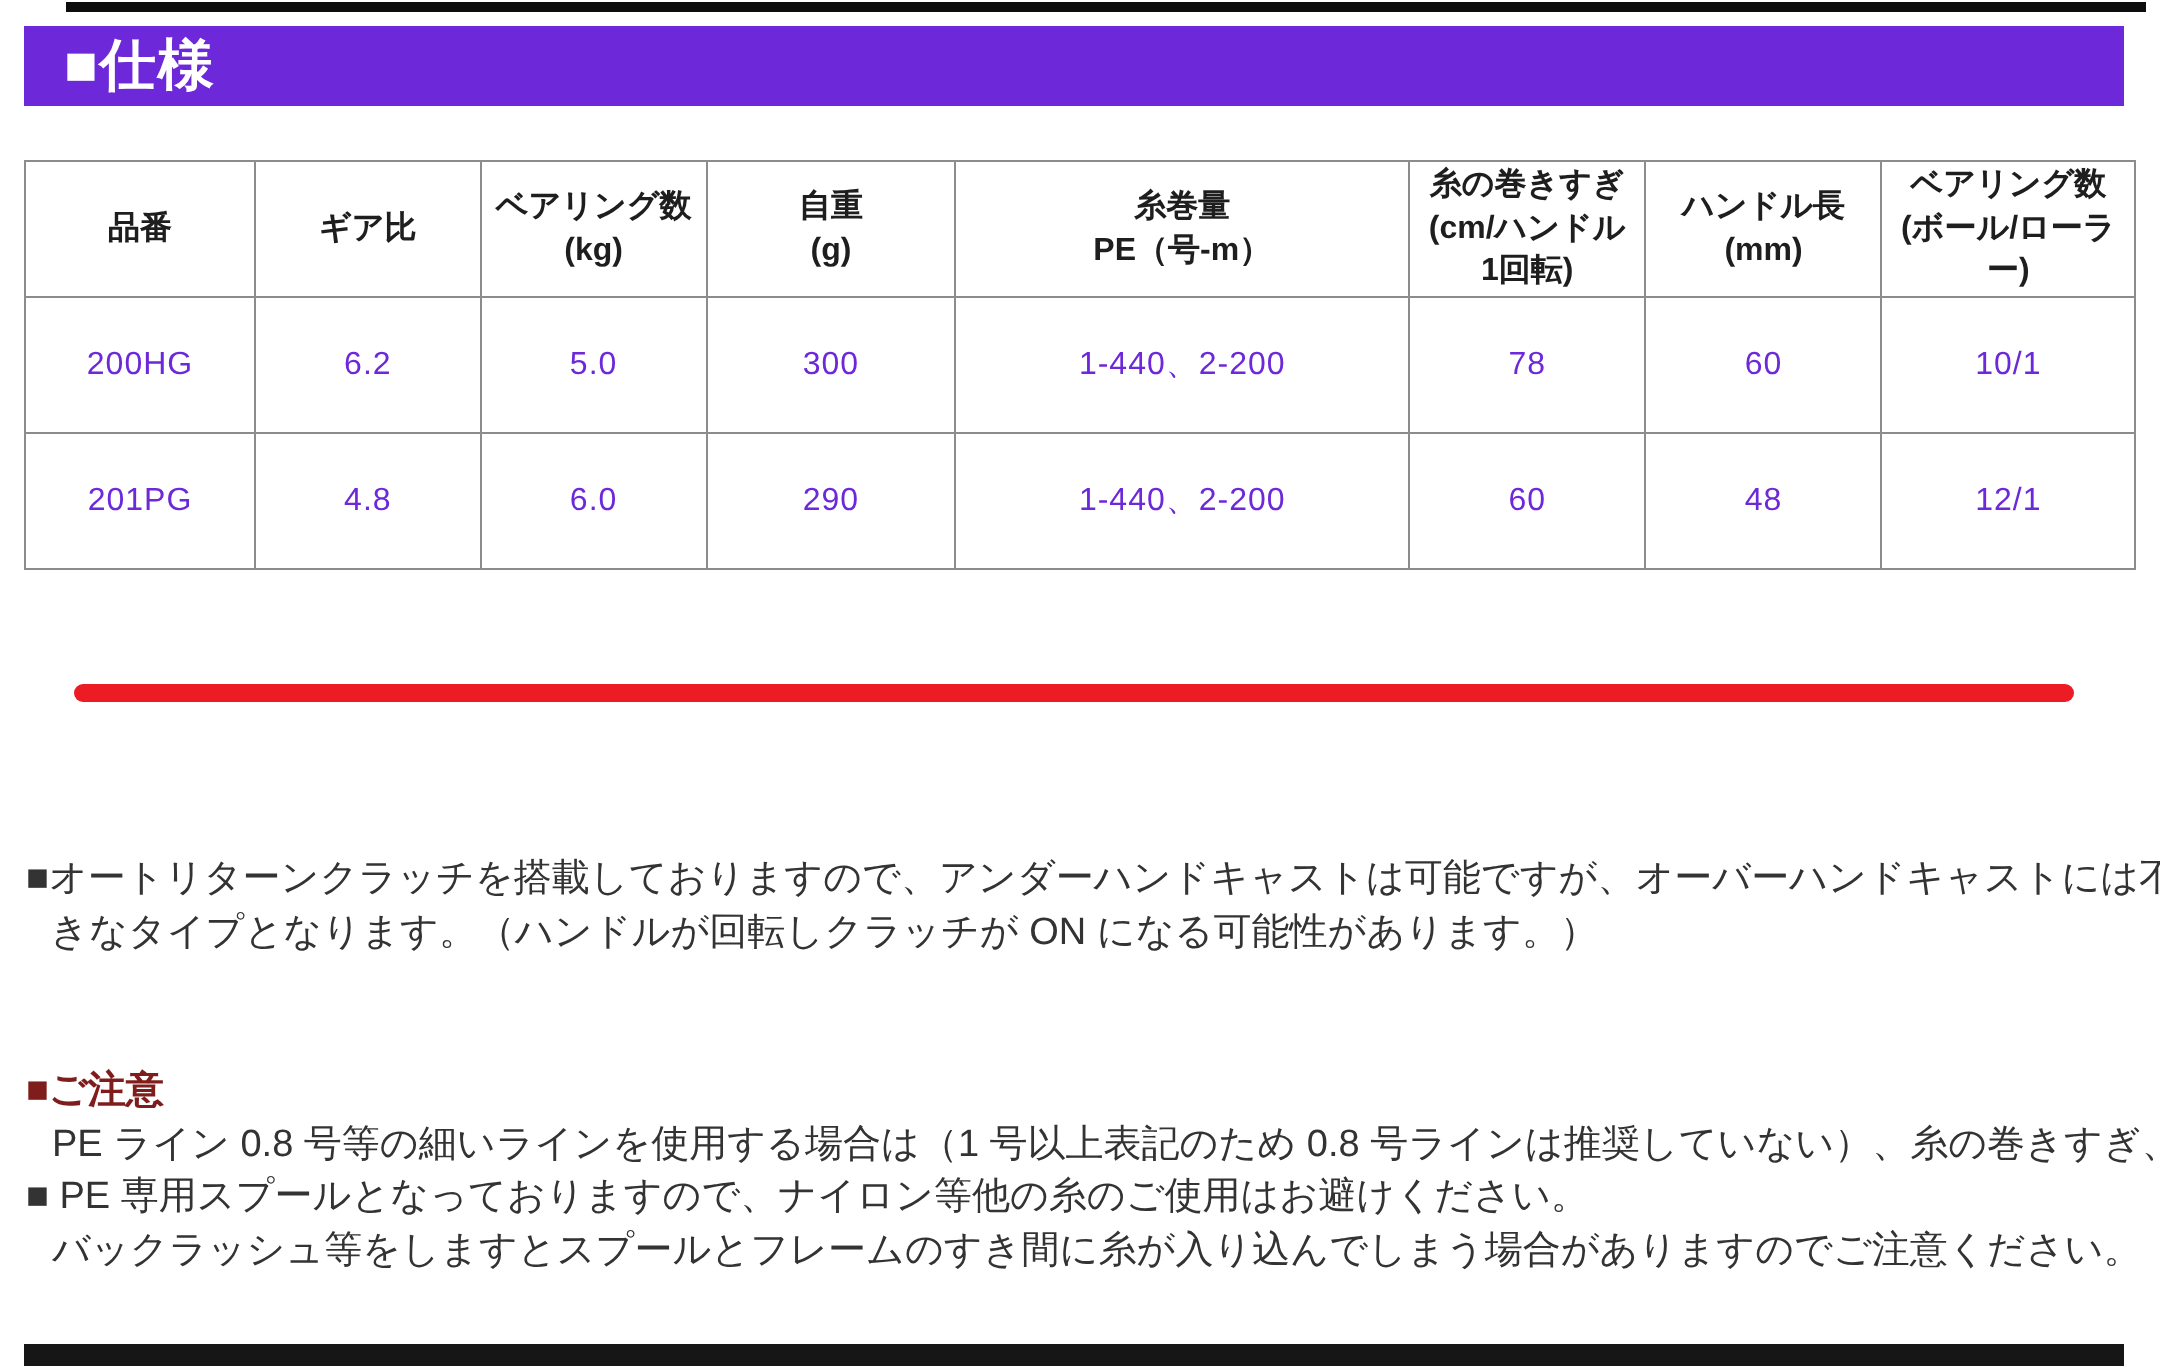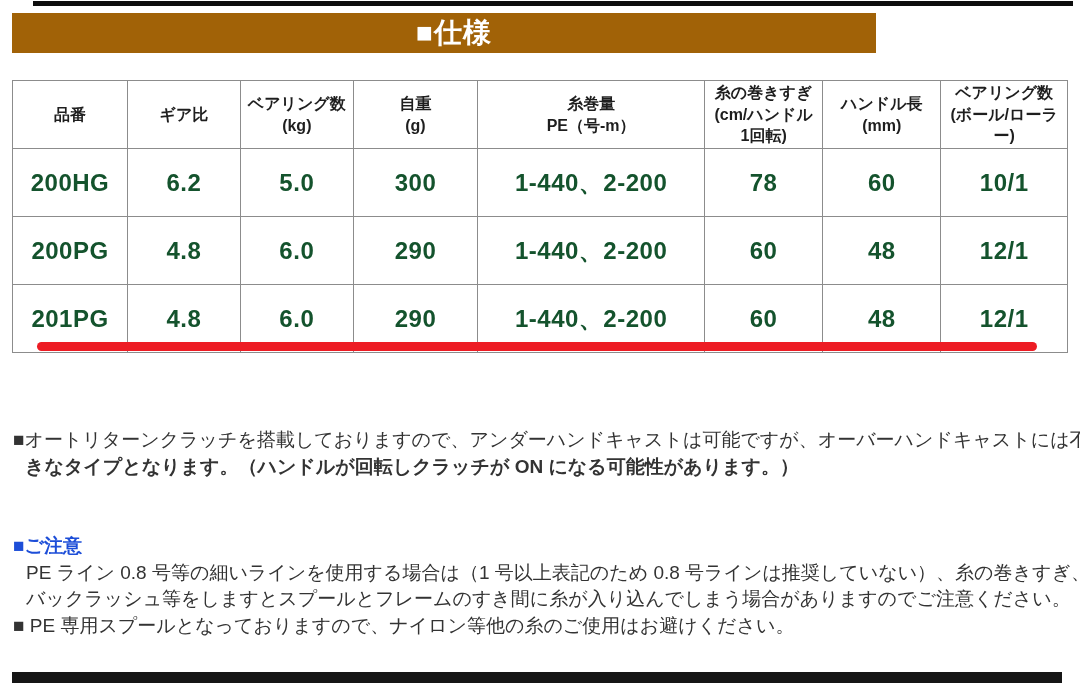--- a/index.html
+++ b/index.html
@@ -4,50 +4,50 @@
 <style>
   html,body{margin:0;padding:0;background:#fff;}
   .page{
     position:relative;width:1080px;height:683px;background:#ffffff;overflow:hidden;
     font-family:"Liberation Sans","DejaVu Sans",sans-serif;color:#222;
   }
   
   .top-rule{position:absolute;left:33px;top:1px;width:1040px;height:5px;background:#0d0d0d;}
   
   .section-bar{
-    position:absolute;left:12px;top:13px;width:864px;height:40px;background:#a16207;
-    display:flex;align-items:center;justify-content:center;
+    position:absolute;left:12px;top:13px;width:1050px;height:40px;background:#6d28d9;
+    display:flex;align-items:center;
   }
   .section-bar .title{
     color:#ffffff;font-weight:bold;font-size:28px;letter-spacing:1px;padding-left:20px;line-height:1;
   }
   
   .table-wrap{position:absolute;left:12px;top:80px;width:1056px;}
   table.spec{border-collapse:collapse;table-layout:fixed;width:1056px;}
   table.spec th,table.spec td{
     border:1px solid #8c8c8c;text-align:center;vertical-align:middle;padding:0 4px;
     background:#ffffff;
   }
   table.spec thead tr{height:68px;}
   table.spec tbody tr{height:68px;}
   table.spec th{
     font-size:16px;font-weight:bold;color:#1e1e1e;line-height:1.35;white-space:pre-line;
   }
-  table.spec td{font-size:24px;font-weight:700;color:#14532d;letter-spacing:0.5px;}
+  table.spec td{font-size:16px;font-weight:400;color:#6d28d9;letter-spacing:0.5px;}
   
   .red-underline{
     position:absolute;left:25px;top:262px;width:1000px;height:9px;background:#ed1c24;border-radius:5px;
   }
   
   .notes{position:absolute;left:13px;top:426px;width:1056px;font-size:19px;line-height:27px;color:#333;}
   .notes .line{white-space:nowrap;}
-  .notes .cont{padding-left:12px;font-weight:bold;}
+  .notes .cont{padding-left:12px;}
   
   .caution{position:absolute;left:13px;top:533px;width:1060px;font-size:19px;line-height:26.5px;color:#333;}
-  .caution .heading{font-weight:bold;color:#1d4ed8;}
+  .caution .heading{font-weight:bold;color:#7f1d1d;}
   .caution .line{white-space:nowrap;}
   .caution .ind{padding-left:13px;}
   
   .bottom-bar{position:absolute;left:12px;top:672px;width:1050px;height:11px;background:#161616;}
 </style>
 </head>
 <body>
 
 <div class="page">
 
@@ -93,30 +93,20 @@
           <td>200HG</td>
           <td>6.2</td>
           <td>5.0</td>
           <td>300</td>
           <td>1-440、2-200</td>
           <td>78</td>
           <td>60</td>
           <td>10/1</td>
         </tr>
         <tr>
-          <td>200PG</td>
-          <td>4.8</td>
-          <td>6.0</td>
-          <td>290</td>
-          <td>1-440、2-200</td>
-          <td>60</td>
-          <td>48</td>
-          <td>12/1</td>
-        </tr>
-        <tr>
           <td>201PG</td>
           <td>4.8</td>
           <td>6.0</td>
           <td>290</td>
           <td>1-440、2-200</td>
           <td>60</td>
           <td>48</td>
           <td>12/1</td>
         </tr>
       </tbody>
@@ -125,19 +115,19 @@
   </div>
 
   <div class="notes">
     <div class="line">■オートリターンクラッチを搭載しておりますので、アンダーハンドキャストは可能ですが、オーバーハンドキャストには不向</div>
     <div class="line cont">きなタイプとなります。（ハンドルが回転しクラッチが ON になる可能性があります。）</div>
   </div>
 
   <div class="caution">
     <div class="heading">■ご注意</div>
     <div class="line ind">PE ライン 0.8 号等の細いラインを使用する場合は（1 号以上表記のため 0.8 号ラインは推奨していない）、糸の巻きすぎ、片寄り、</div>
+    <div class="line">■ PE 専用スプールとなっておりますので、ナイロン等他の糸のご使用はお避けください。</div>
     <div class="line ind">バックラッシュ等をしますとスプールとフレームのすき間に糸が入り込んでしまう場合がありますのでご注意ください。</div>
-    <div class="line">■ PE 専用スプールとなっておりますので、ナイロン等他の糸のご使用はお避けください。</div>
   </div>
 
   <div class="bottom-bar"></div>
 
 </div>
 
 </body></html>

